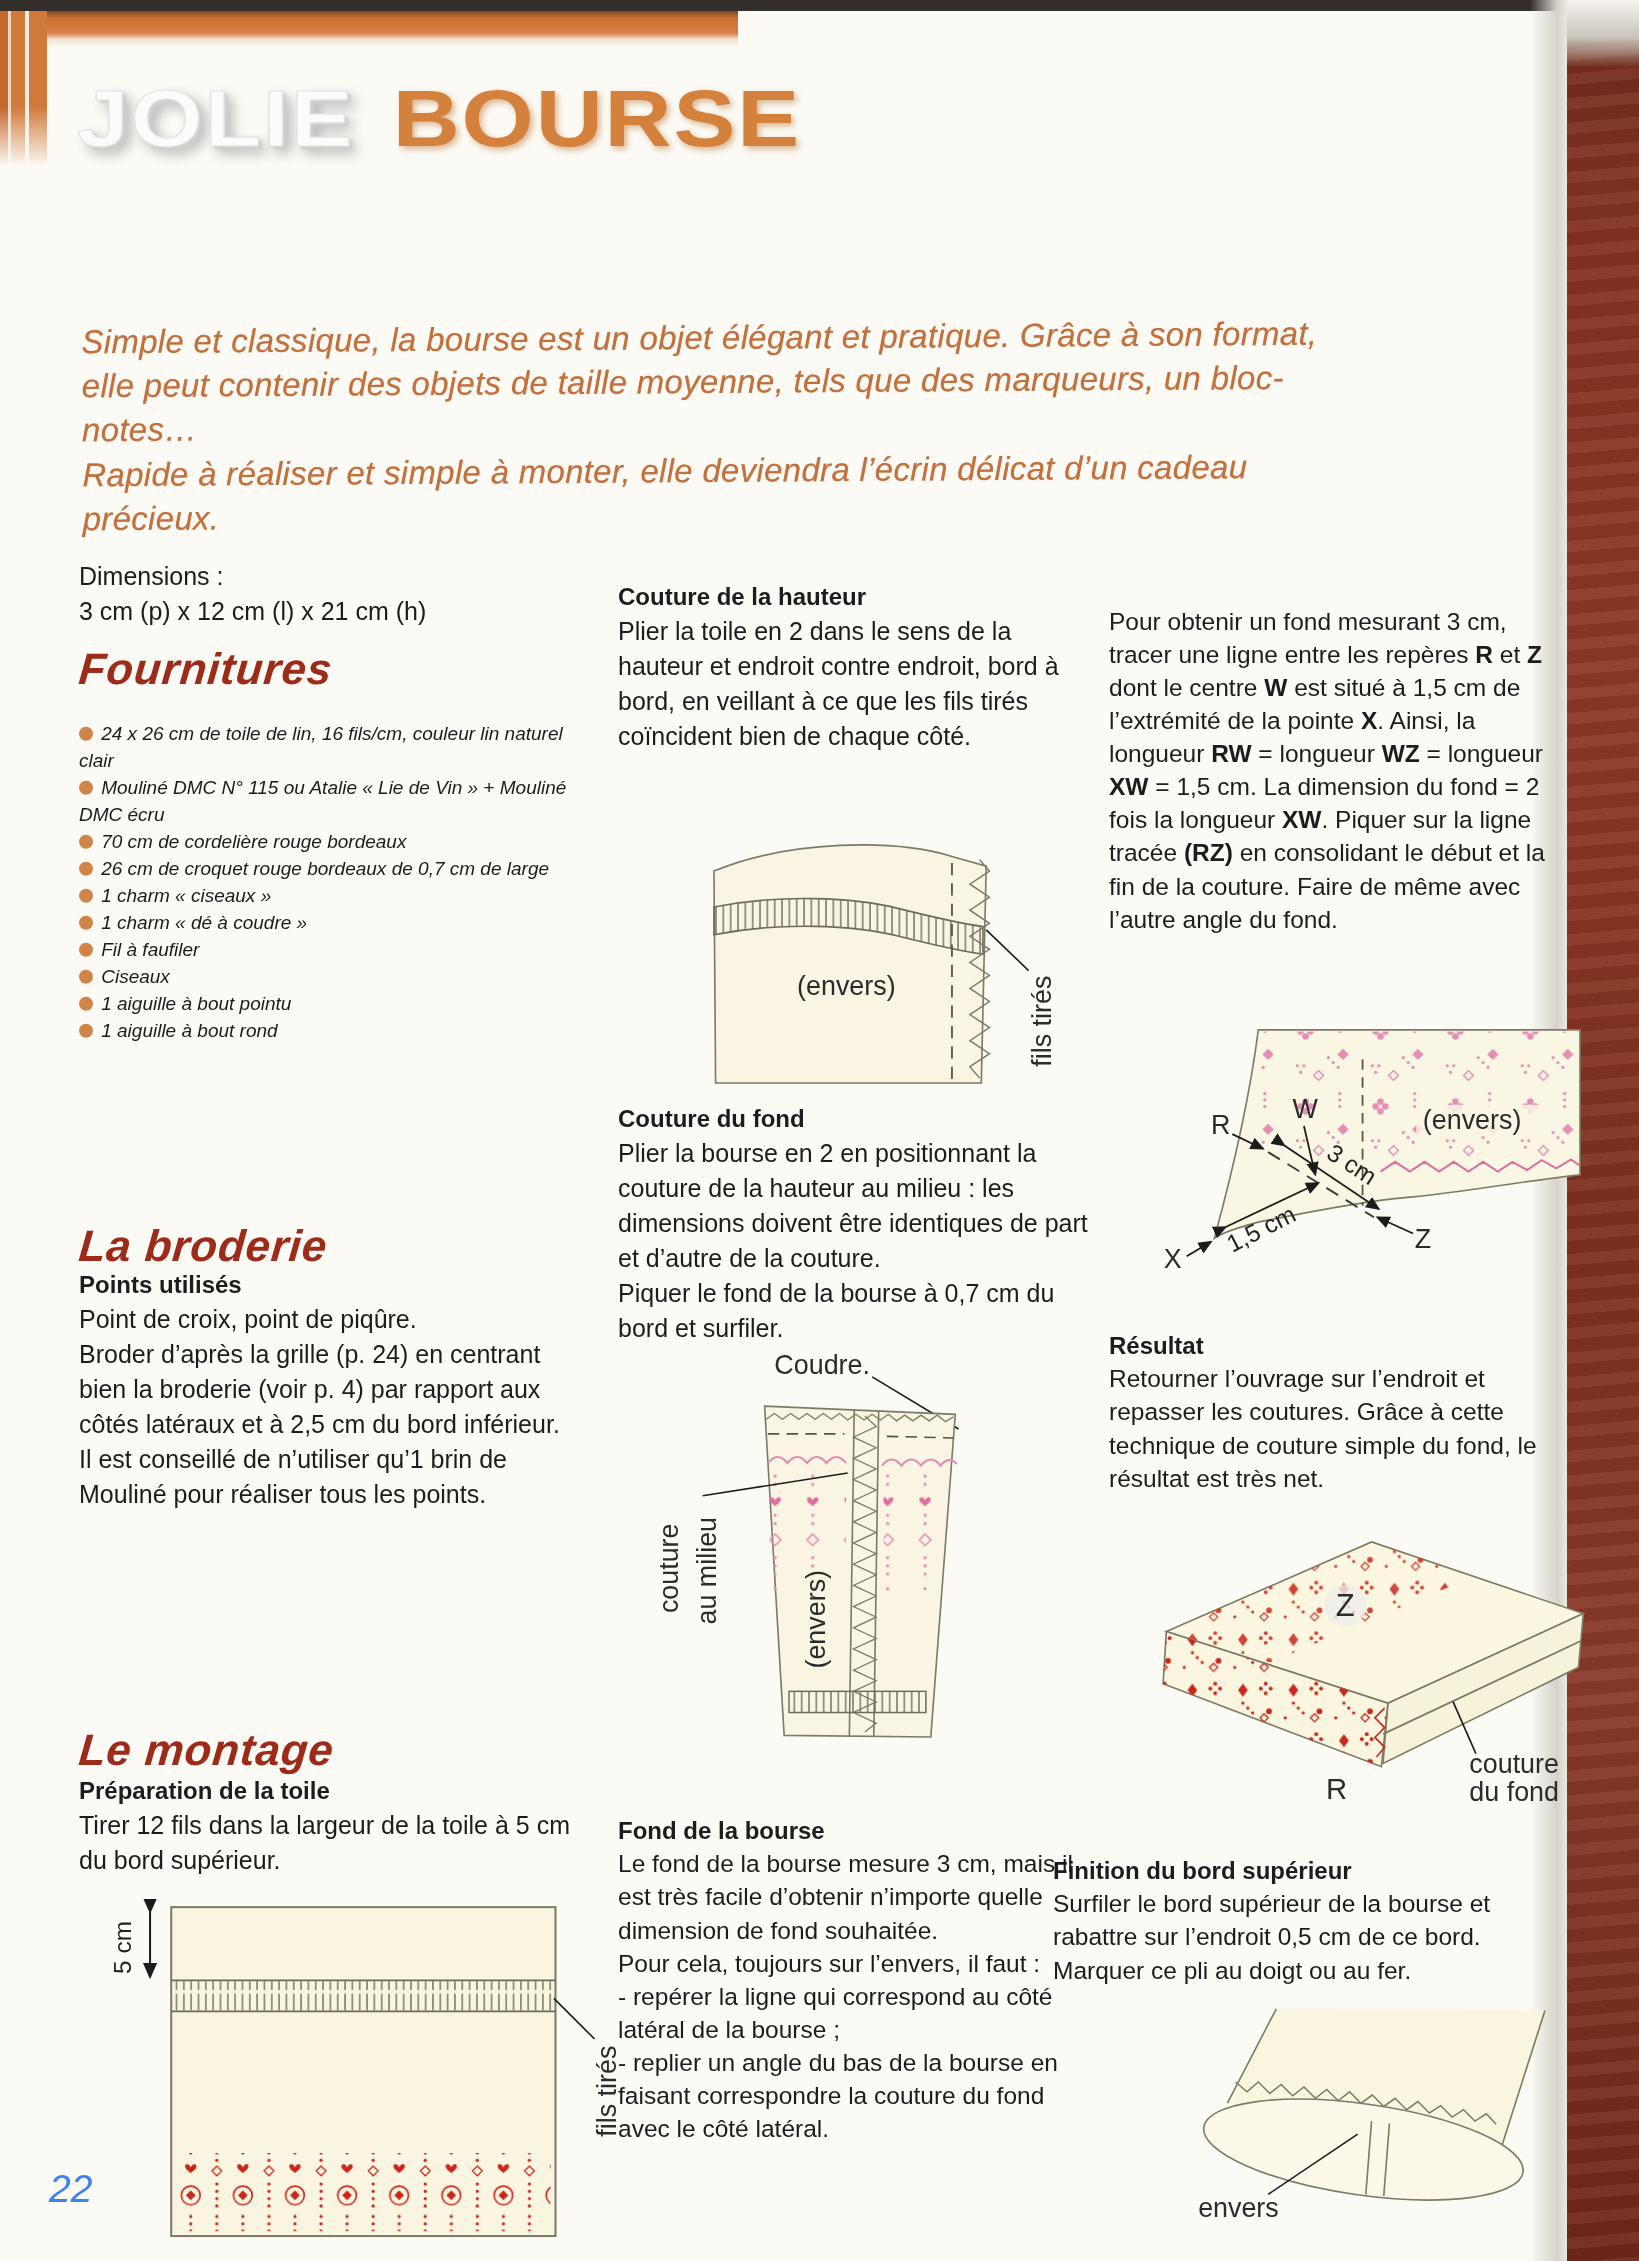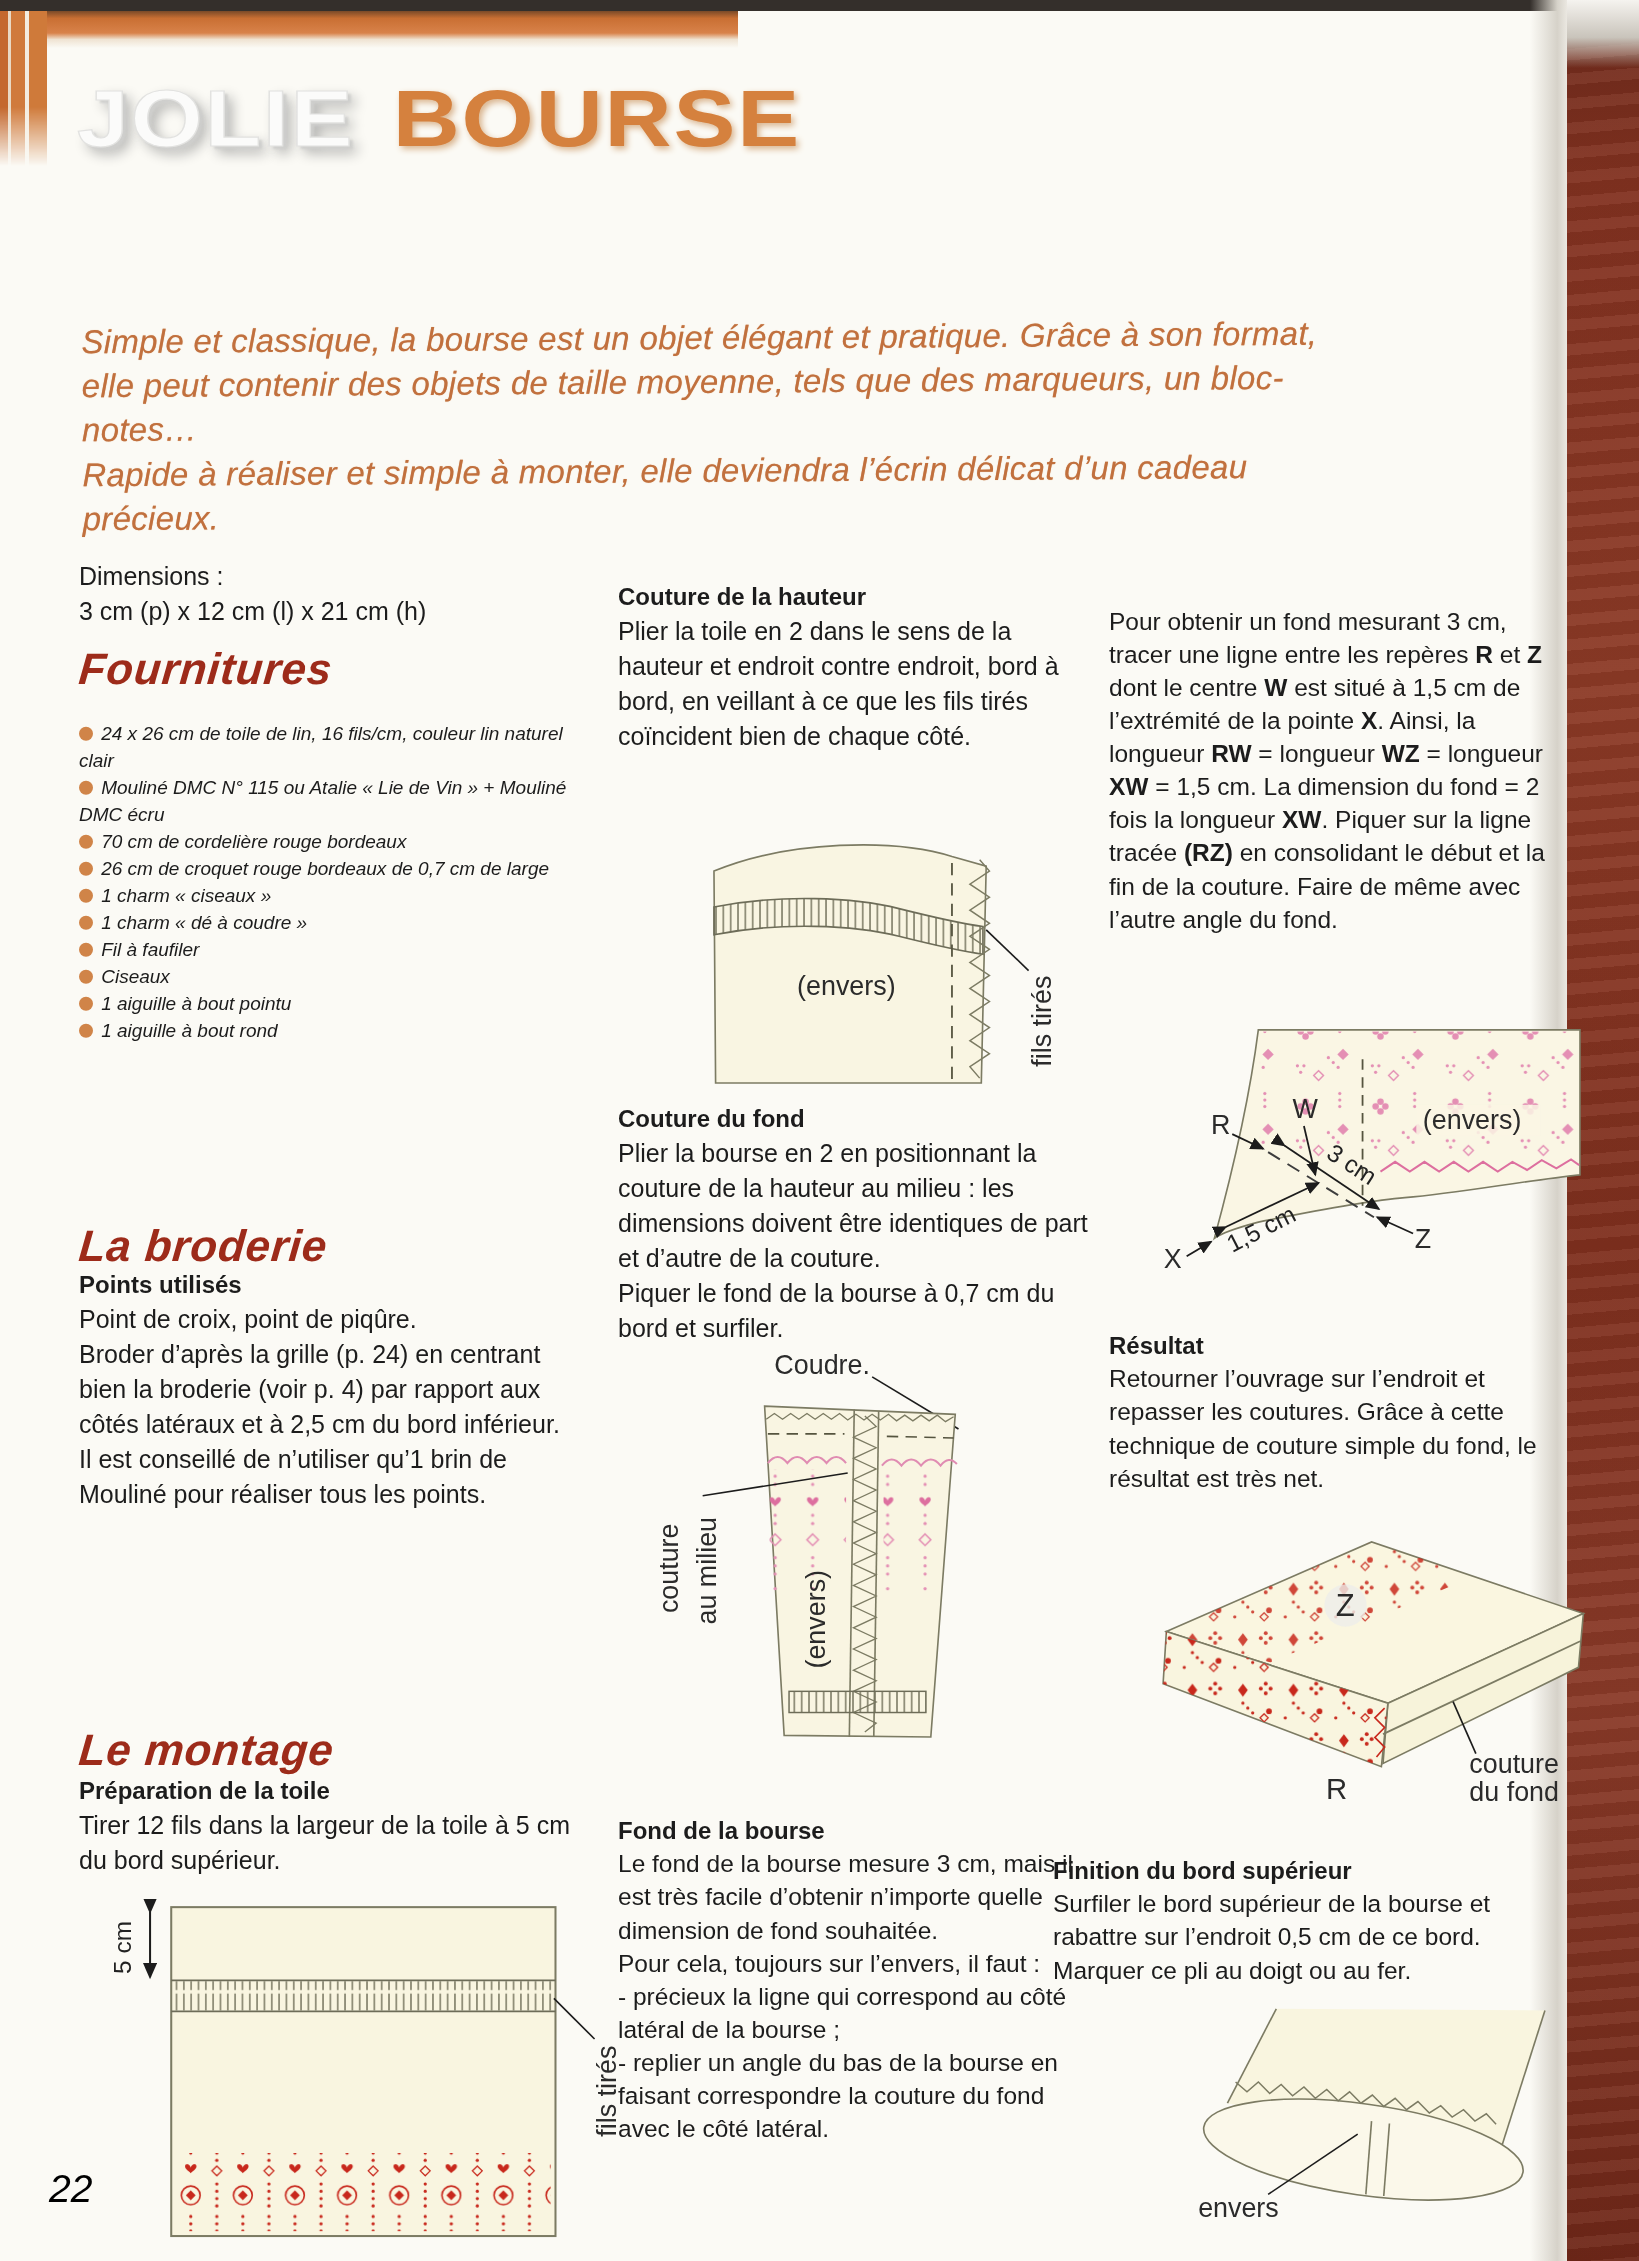--- a/index.html
+++ b/index.html
@@ -37,21 +37,21 @@
   .body-sm{font-size:24.5px;line-height:1.35}
   .bold{font-weight:normal}
   .subhead{font-size:24px;font-weight:bold;margin:0 0 4.9px 0}
   .h-red{font-size:44px;font-weight:bold;font-style:italic;color:#9d2b1a;
     display:inline-block;transform:skewX(-5deg);letter-spacing:0.8px}
   .supplies{margin:0;padding:0}
   .supplies li{list-style:none;font-style:italic;font-size:19px;line-height:1.42}
   .dot{display:inline-block;width:14px;height:14px;border-radius:50%;
     background:#d08448;margin-right:8.2px;transform:translateY(0.8px)}
   .gap-top{margin-top:31px !important}
-  .pagenum{left:49px;top:2167px;font-size:39px;font-style:italic;color:#000000}
+  .pagenum{left:49px;top:2167px;font-size:39px;font-style:italic;color:#3b82f6}
   svg text{font-family:"Liberation Sans",sans-serif}
   .dlabel{font-size:33px;fill:#2b2b2b}
   .dlabel-sm{font-size:30px;fill:#222}
 </style>
 </head>
 <body>
 
 <div class="page">
 
   <div class="abs top-edge"></div>
@@ -212,21 +212,21 @@
     <text class="dlabel" transform="translate(222,402) rotate(-90)">(envers)</text>
     <line x1="72" y1="190" x2="250" y2="162" stroke="#1c1c1c" stroke-width="2"></line>
     <text class="dlabel" transform="translate(42,334) rotate(-90)">couture</text>
     <text class="dlabel" transform="translate(88,348) rotate(-90)">au milieu</text>
   </svg>
 
   <div class="abs blk body-sm" style="left:618px;top:1815px;width:479px">
     <p class="subhead">Fond de la bourse</p>
     <p>Le fond de la bourse mesure 3 cm, mais il est très facile d’obtenir n’importe quelle dimension de fond souhaitée.</p>
     <p>Pour cela, toujours sur l’envers, il faut :</p>
-    <p>- précieux la ligne qui correspond au côté latéral de la bourse ;</p>
+    <p>- repérer la ligne qui correspond au côté latéral de la bourse ;</p>
     <p>- replier un angle du bas de la bourse en faisant correspondre la couture du fond avec le côté latéral.</p>
   </div>
 
   <div class="abs blk body-sm" style="left:1109px;top:605px;width:458px">
     <p>Pour obtenir un fond mesurant 3 cm, tracer une ligne entre les repères <b>R</b> et <b>Z</b> dont le centre <b>W</b> est situé à 1,5 cm de l’extrémité de la pointe <b>X</b>. Ainsi, la longueur <b>RW</b> = longueur <b>WZ</b> = longueur <b>XW</b> = 1,5 cm. La dimension du fond = 2 fois la longueur <b>XW</b>. Piquer sur la ligne tracée <b>(RZ)</b> en consolidant le début et la fin de la couture. Faire de même avec l’autre angle du fond.</p>
   </div>
 
   <svg class="abs" style="left:1136px;top:1012px" width="458" height="272" viewBox="0 0 562 334">
     <defs>
       <pattern id="pinkD" width="92" height="92" patternUnits="userSpaceOnUse">

